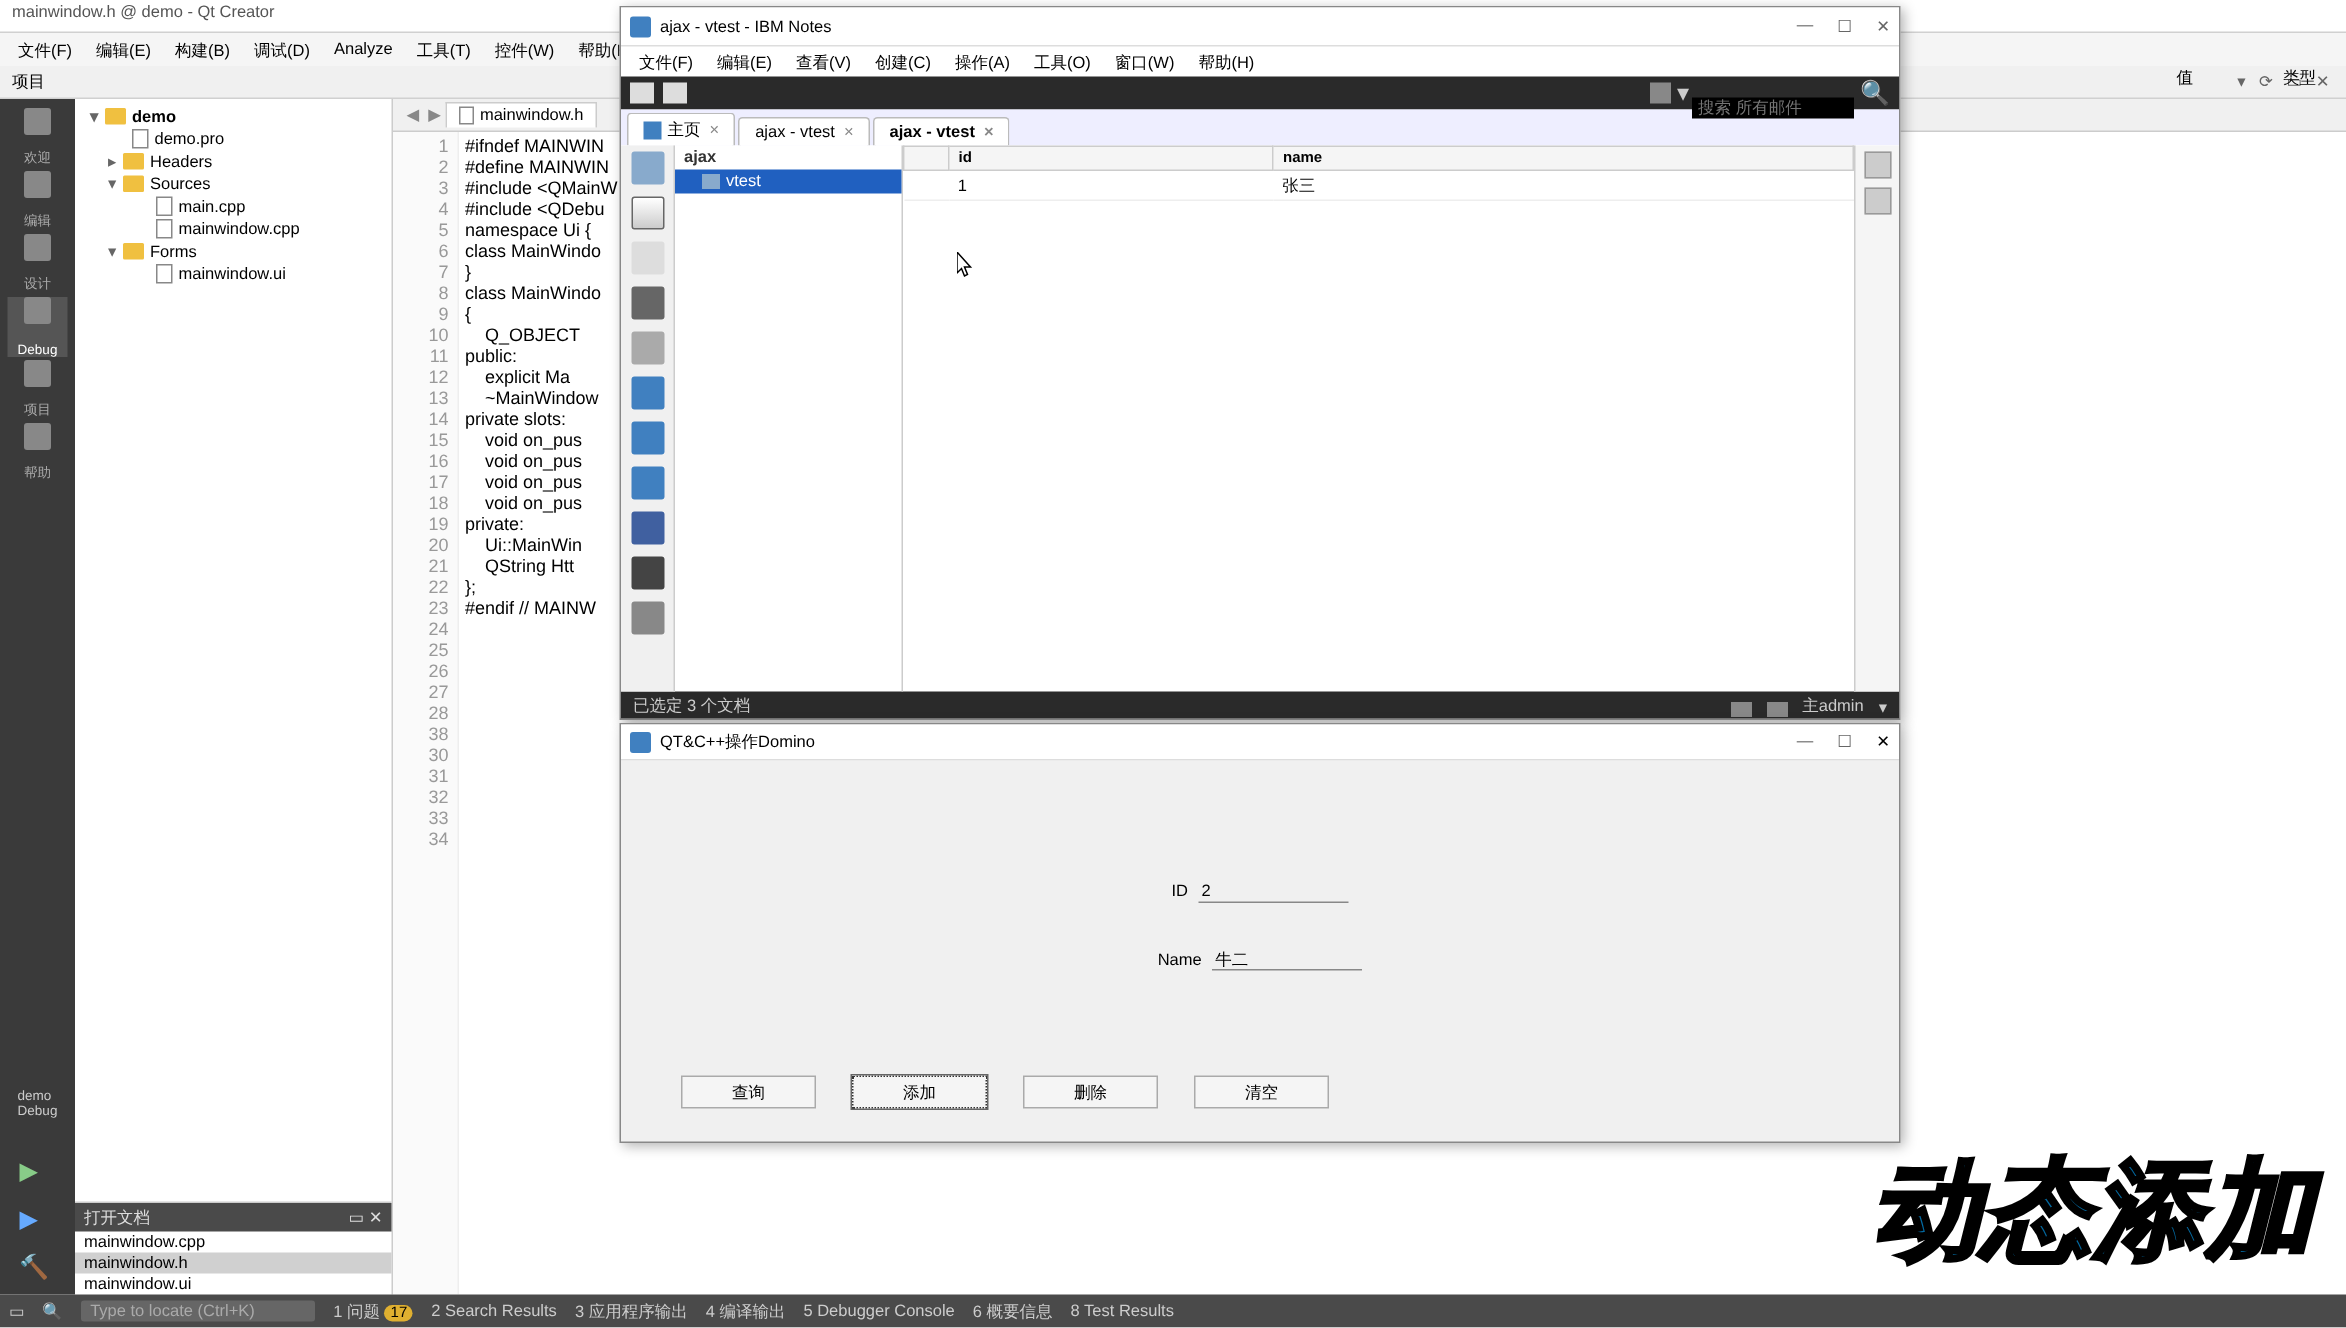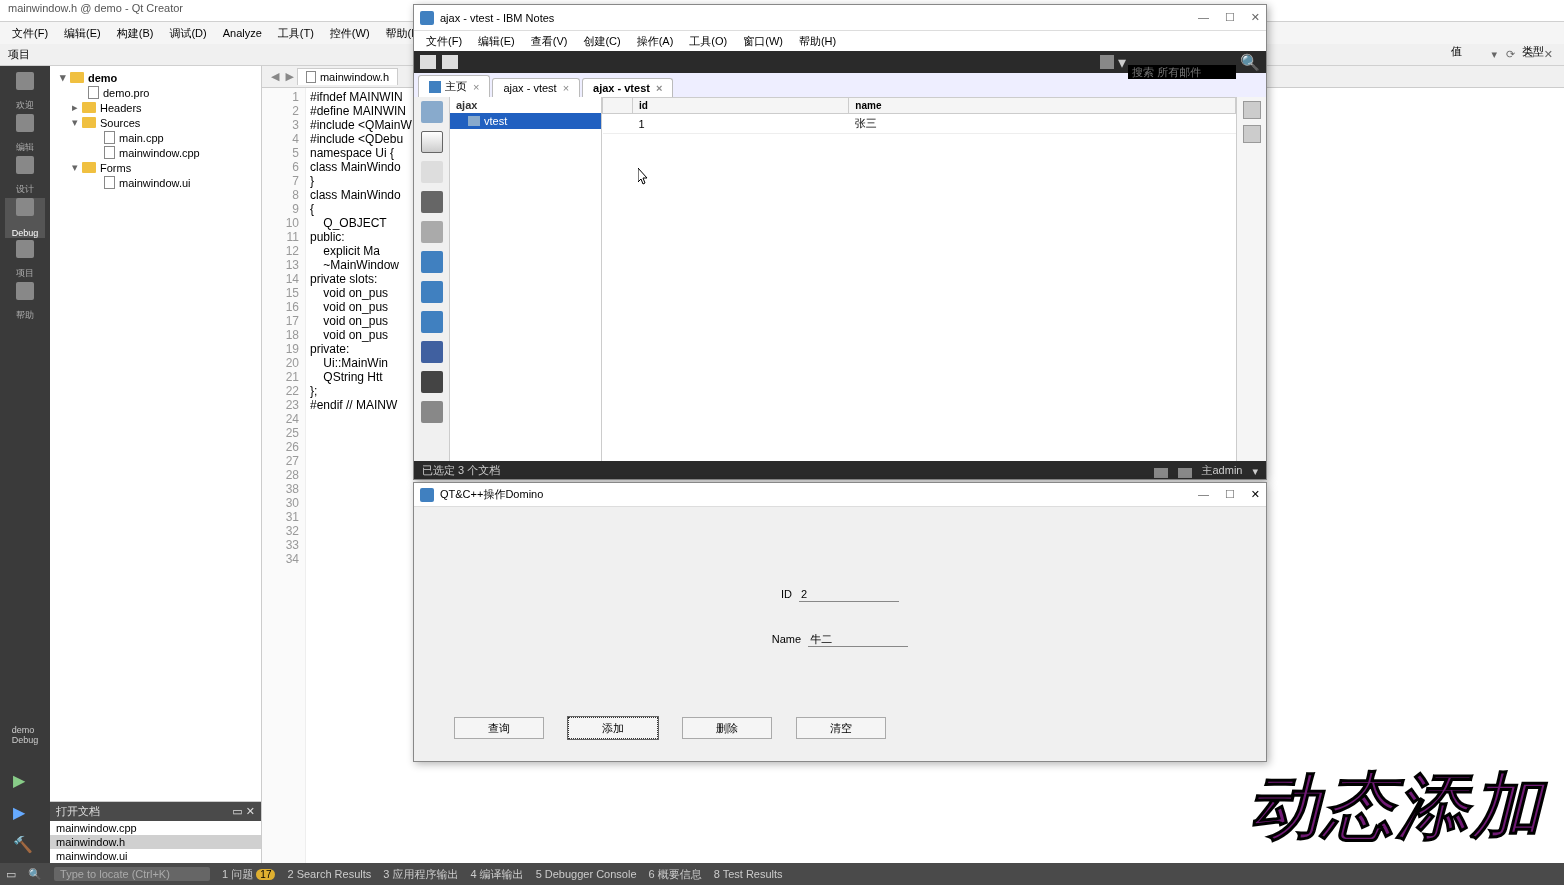--- a/index.html
+++ b/index.html
@@ -103,21 +103,21 @@
 .domino-titlebar .wbtns span:last-child { color: #000; }
 .domino-body { padding: 80px 40px 30px 40px; }
 .domino-form-row { display: flex; justify-content: center; align-items: center; gap: 30px; margin-bottom: 70px; font-size: 11px; flex-direction: column; }
 .domino-form-row label { margin-right: 4px; }
 .domino-form-row input { width: 100px; border: none; border-bottom: 1px solid #888; background: transparent; font-size: 11px; padding: 1px 2px; }
 .domino-btn-row { display: flex; justify-content: flex-start; gap: 24px; }
 .domino-btn-row button { width: 90px; height: 22px; font-size: 11px; background: #f5f5f5; border: 1px solid #aaa; cursor: pointer; }
 .domino-btn-row button.focus { border: 1px dotted #333; outline: 1px solid #666; }
 
 
-.overlay-text { position: absolute; right: 20px; bottom: 30px; font-size: 72px; font-weight: 400; color: #701a75; -webkit-text-stroke: 3px #000; letter-spacing: 2px; font-style: italic; }
+.overlay-text { position: absolute; right: 20px; bottom: 30px; font-size: 72px; font-weight: 700; color: #0369a1; -webkit-text-stroke: 3px #000; letter-spacing: 2px; font-style: italic; }
 
 
 .cursor { position: absolute; left: 638px; top: 168px; width: 12px; height: 18px; pointer-events: none; }
 .cursor svg { width: 100%; height: 100%; }
 </style>
 </head>
 <body>
 
 <div class="qt-window">
   <div class="qt-titlebar">

